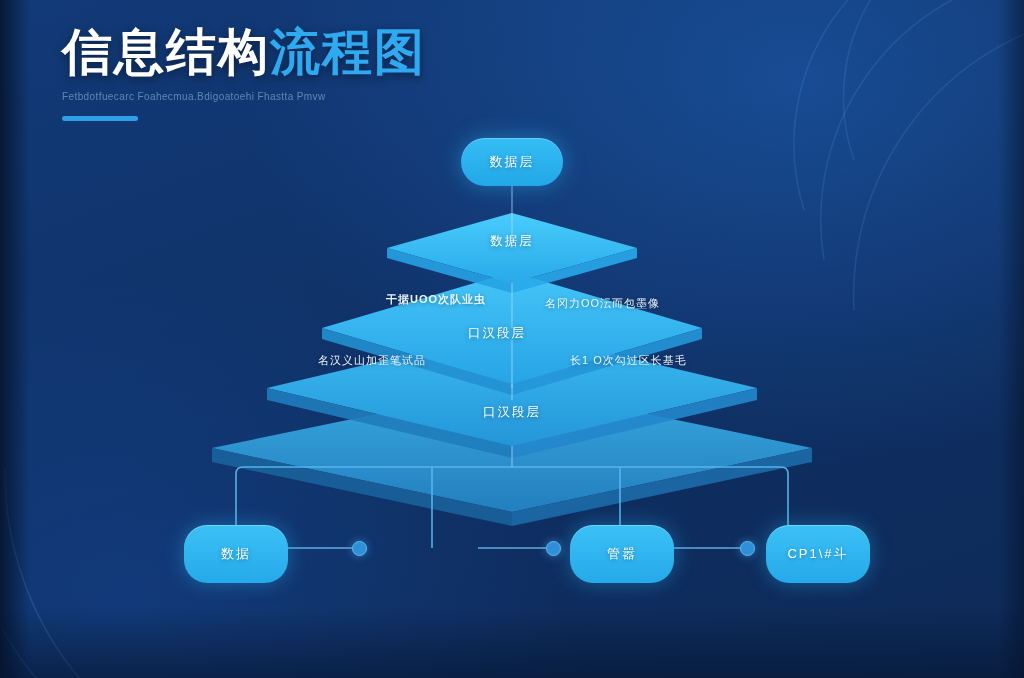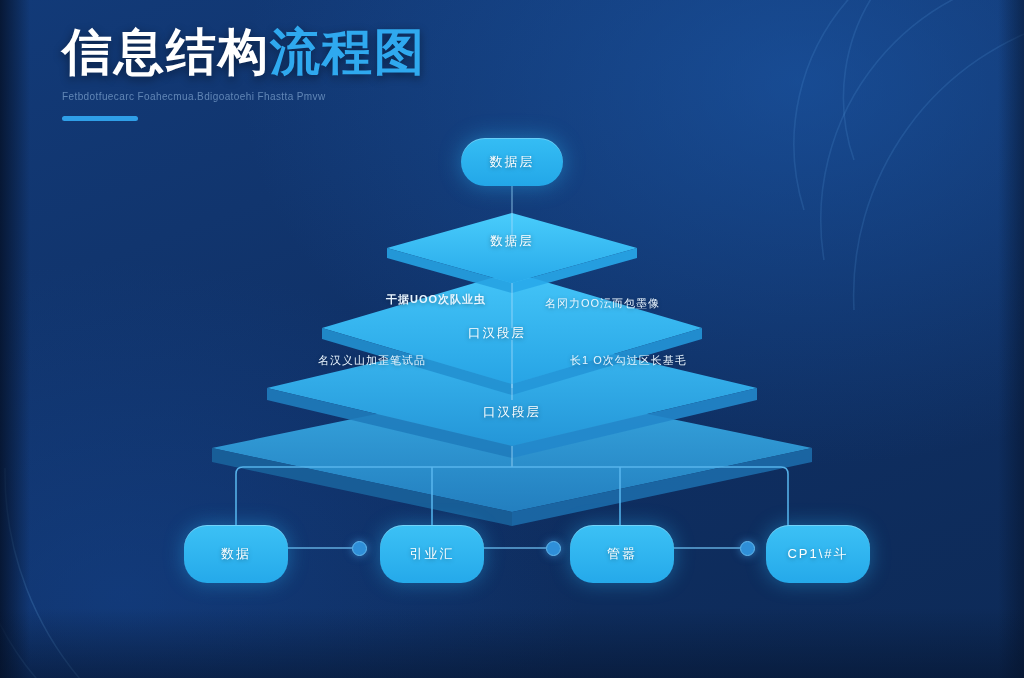--- a/index.html
+++ b/index.html
@@ -210,23 +210,20 @@
   <div class="center-label" style="left:512px; top:404px;">口汉段层</div>
 
   <div class="dlabel" style="left:386px; top:292px;font-weight:bold;">干据UOO次队业虫</div>
   <div class="dlabel" style="left:545px; top:296px;">名冈力OO沄而包墨像</div>
   <div class="dlabel" style="left:318px; top:353px;">名汉义山加歪笔试品</div>
   <div class="dlabel" style="left:570px; top:353px;">长1 O次勾过区长基毛</div>
 
   <div class="node" style="left:184px; top:525px;">
     <span>数据</span>
   </div>
-  <div class="node" style="left:380px; top:525px;">
-    <span>引业汇</span>
-  </div>
   <div class="node" style="left:570px; top:525px;">
     <span>管嚣</span>
   </div>
   <div class="node" style="left:766px; top:525px;">
     <span>CP1\#斗</span>
   </div>
 
   <div class="dot" style="left:352px; top:541px;"></div>
   <div class="dot" style="left:546px; top:541px;"></div>
   <div class="dot" style="left:740px; top:541px;"></div>

